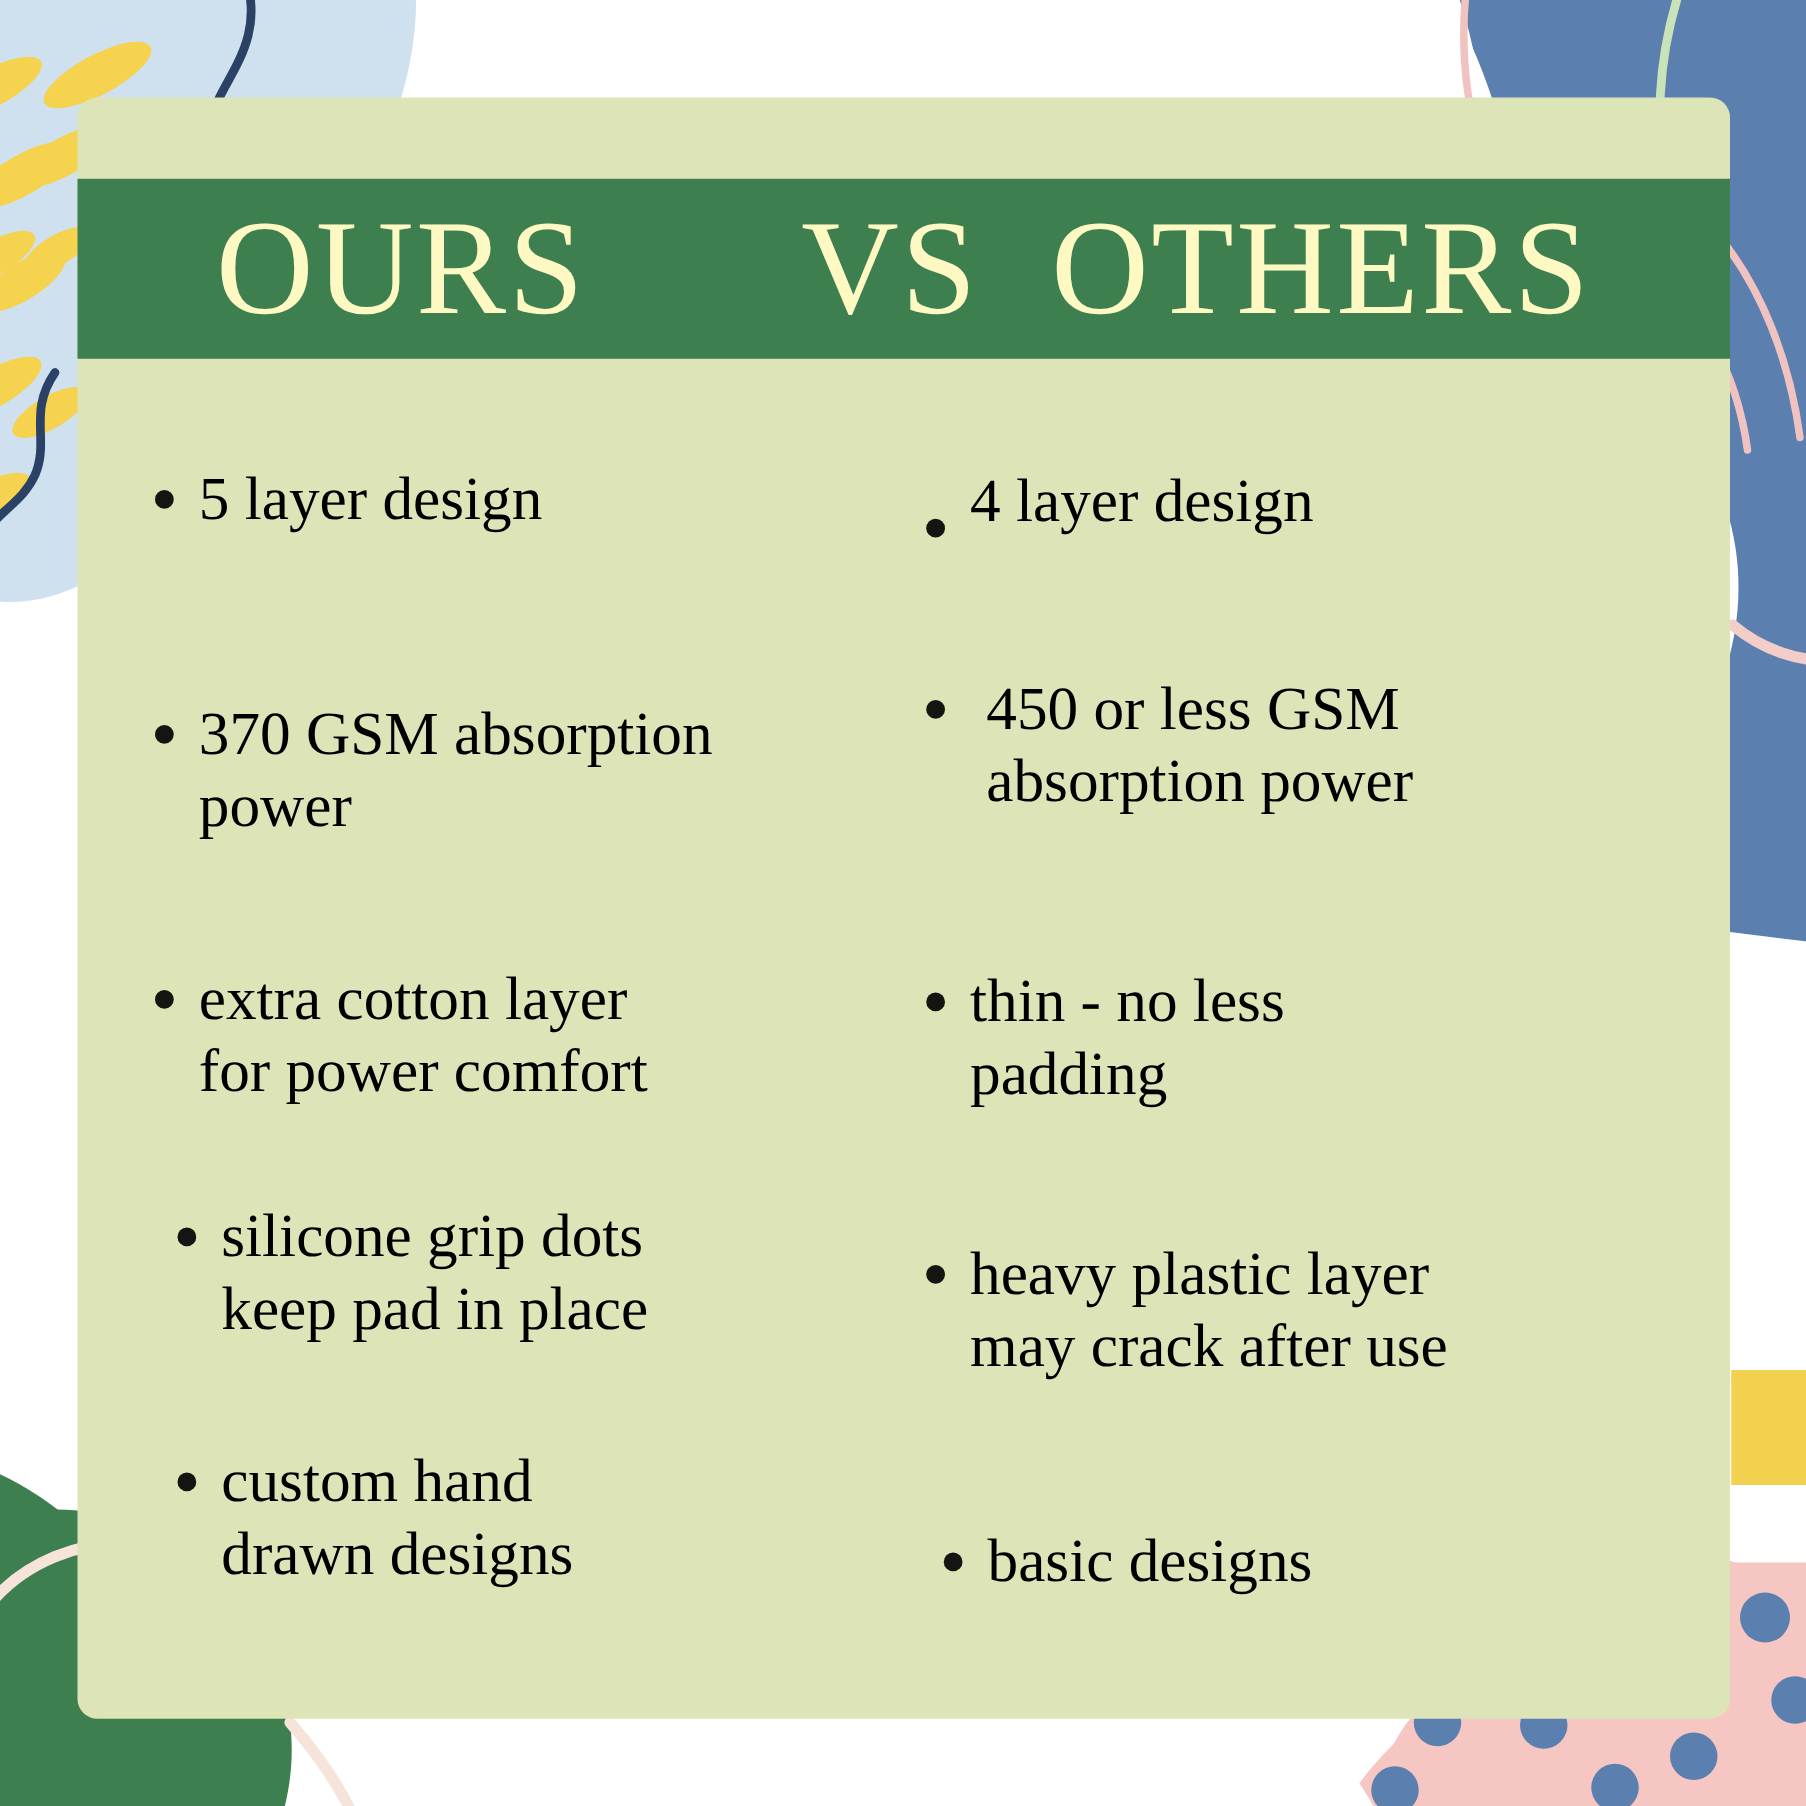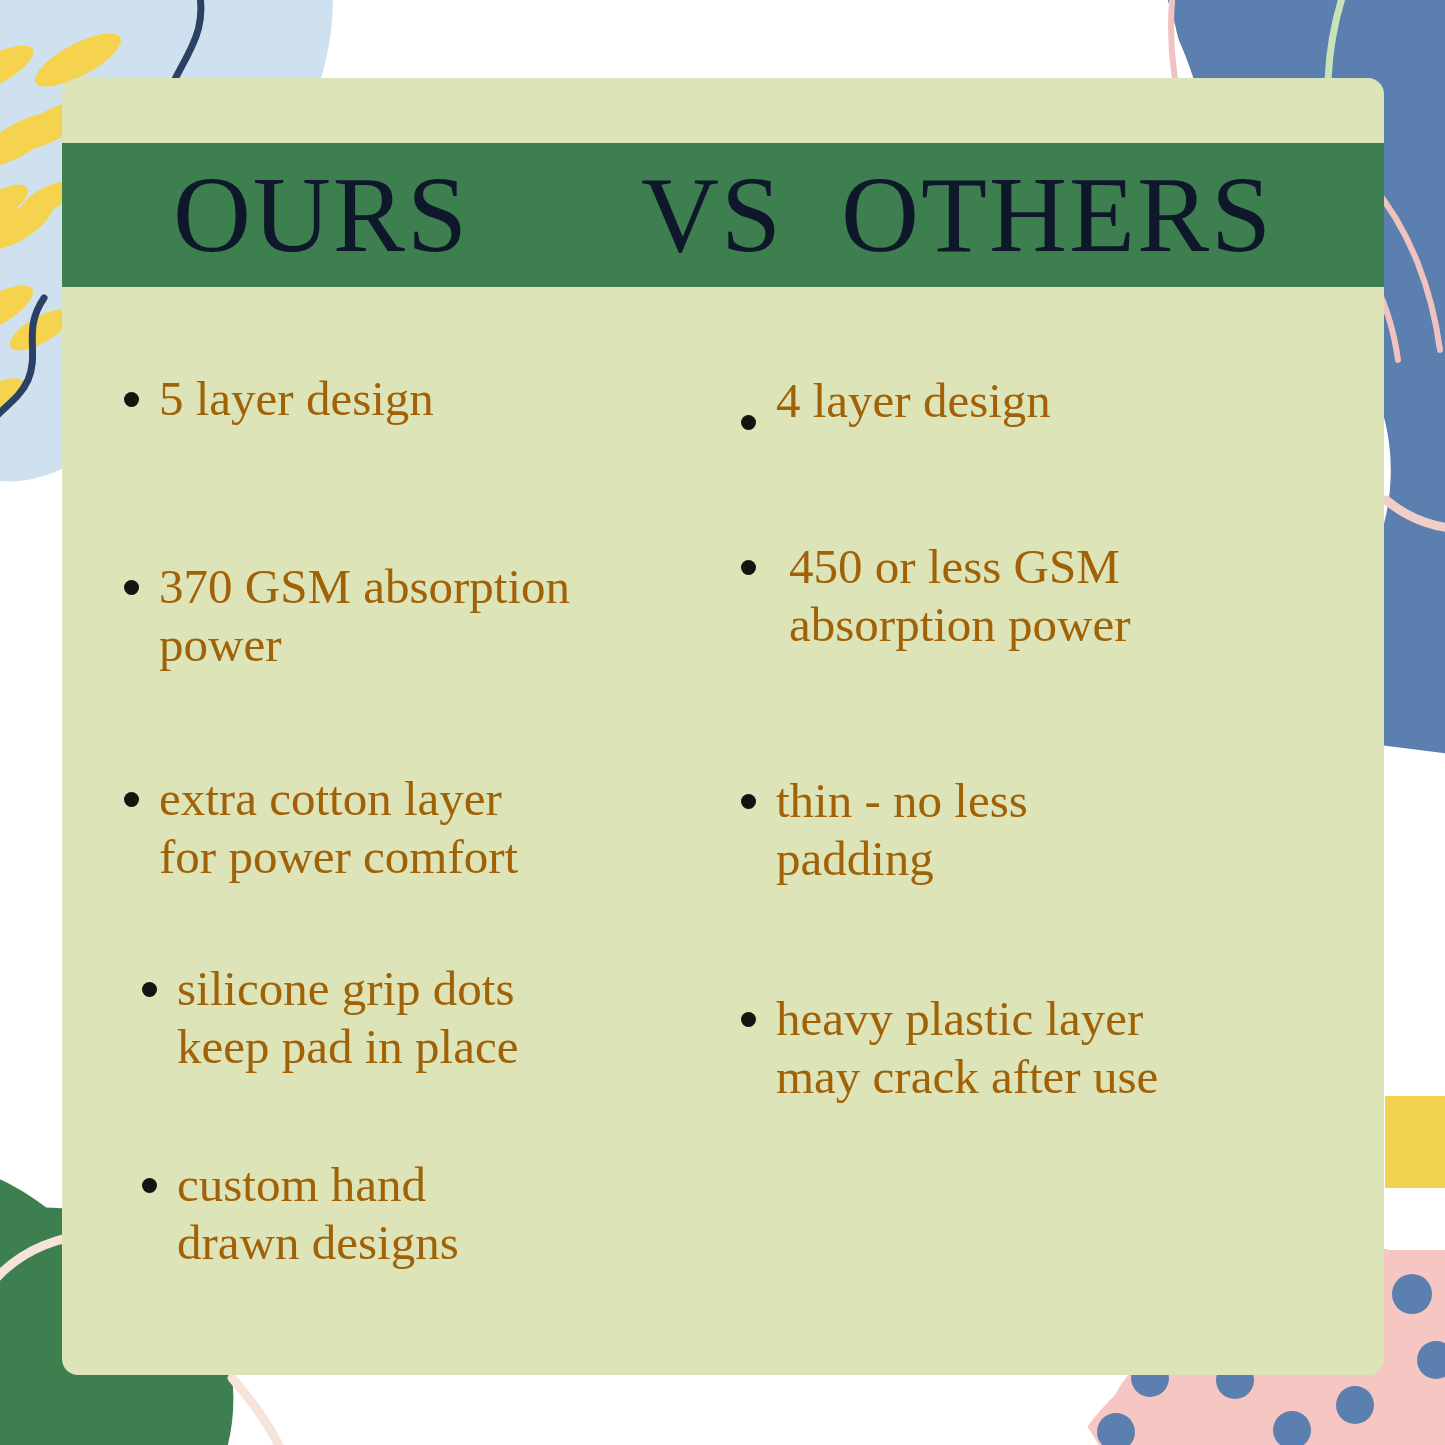--- a/index.html
+++ b/index.html
@@ -36,21 +36,21 @@
     left: 62px;
     top: 143px;
     width: 1322px;
     height: 144px;
     background: #3d7f4f;
     display: flex;
     align-items: center;
     justify-content: center;
   }
   .title-band .title-text {
-    color: #0f172a;
+    color: #fef9c3;
     font-size: 108px;
     line-height: 1;
     letter-spacing: 2px;
     white-space: pre;
     font-weight: 400;
     font-family: "Liberation Serif", "DejaVu Serif", serif;
   }
 
   
   .columns {
@@ -75,21 +75,21 @@
   .bullet-dot {
     flex: 0 0 auto;
     width: 15px;
     height: 15px;
     border-radius: 50%;
     background: #141410;
     margin-top: 22px;
     margin-right: 20px;
   }
   .bullet-text {
-    color: #a16207;
+    color: #000000;
     font-size: 49px;
     line-height: 1.18;
     white-space: pre-line;
     font-weight: 400;
   }
 
   
   .l0 { left: 62px;  top: 70px;  }
   .l1 { left: 62px;  top: 258px; }
   .l2 { left: 62px;  top: 470px; }
@@ -218,16 +218,20 @@
       <div class="bullet-row r2">
         <span class="bullet-dot"></span>
         <span class="bullet-text">thin - no less
 padding</span>
       </div>
       <div class="bullet-row r3">
         <span class="bullet-dot"></span>
         <span class="bullet-text">heavy plastic layer
 may crack after use</span>
       </div>
+      <div class="bullet-row r4">
+        <span class="bullet-dot"></span>
+        <span class="bullet-text">basic designs</span>
+      </div>
     </div>
 
   </div>
 </div>
 
 </body></html>

